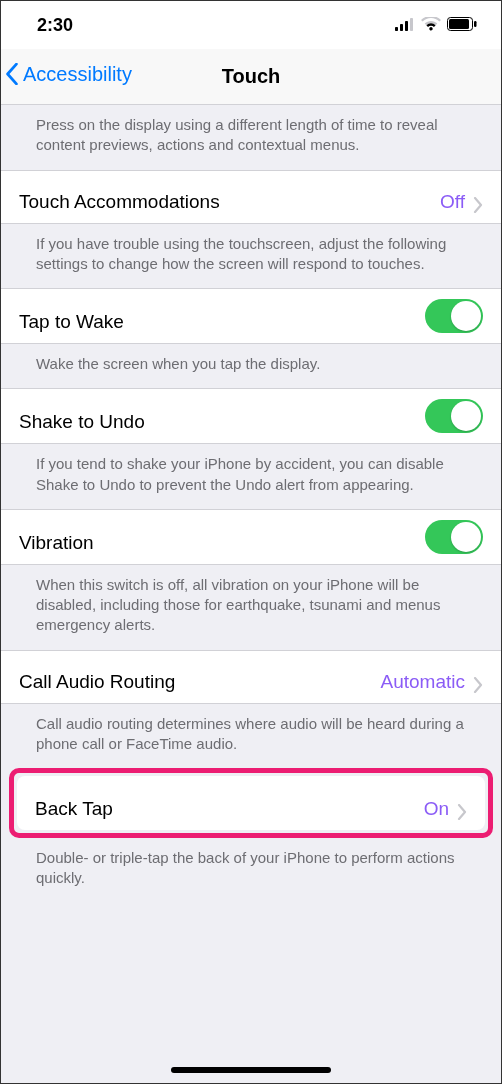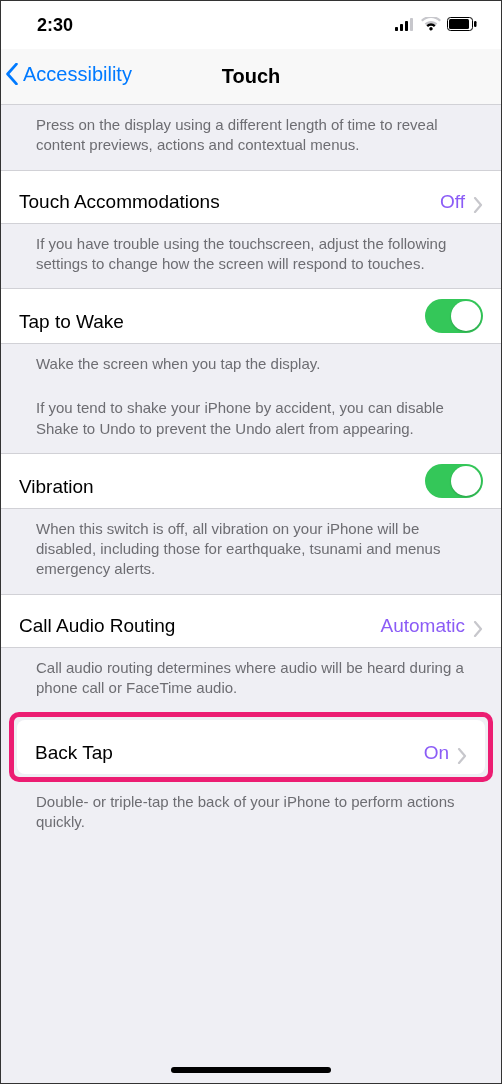--- a/index.html
+++ b/index.html
@@ -176,20 +176,24 @@
       </span>
   </div>
   <div class="footer-text">If you have trouble using the touchscreen, adjust the following settings to change how the screen will respond to touches.</div>
 
   <div class="row">
     <span class="label">Tap to Wake</span>
     <span class="toggle"></span>
   </div>
   <div class="footer-text">Wake the screen when you tap the display.</div>
 
+  <div class="row">
+    <span class="label">Shake to Undo</span>
+    <span class="toggle"></span>
+  </div>
   <div class="footer-text">If you tend to shake your iPhone by accident, you can disable Shake to Undo to prevent the Undo alert from appearing.</div>
 
   <div class="row">
     <span class="label">Vibration</span>
     <span class="toggle"></span>
   </div>
   <div class="footer-text">When this switch is off, all vibration on your iPhone will be disabled, including those for earthquake, tsunami and menus emergency alerts.</div>
 
   <div class="row">
     <span class="label">Call Audio Routing</span>

